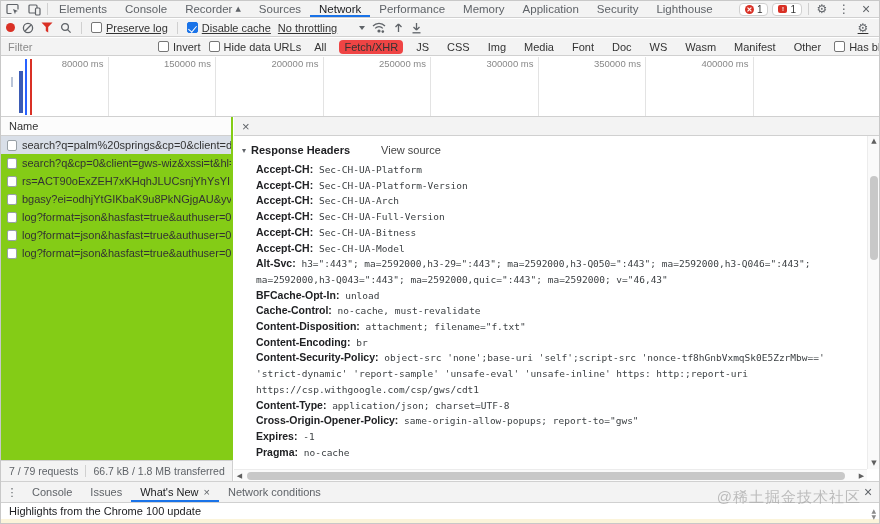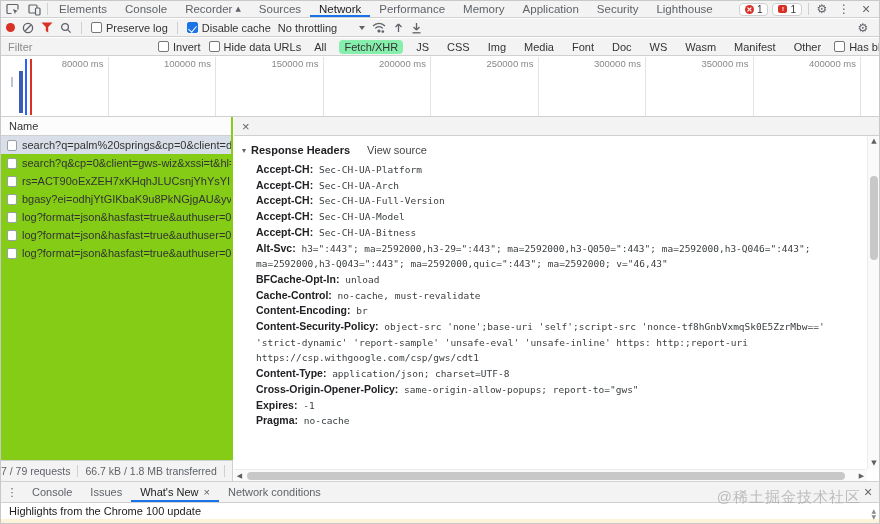--- a/index.html
+++ b/index.html
@@ -18,61 +18,61 @@
   .tabs { display:flex; height:100%;align-items:flex-end; }
   .tab { display:flex; align-items:center; gap:3px; padding:0 9px; height:100%; color:#5f6368; font-size:11.5px; cursor:pointer; white-space:nowrap; }
   .tab.active { color:#202124; box-shadow:inset 0 -2px 0 #1a73e8; }
   .tab .warn { font-size:7px; color:#5f6368; font-family:"DejaVu Sans",sans-serif; }
   .tabbar-right { margin-left:auto; display:flex; align-items:center; height:100%; padding-right:2px; }
   .badge { display:flex; align-items:center; gap:3px; border:1px solid #d0d0d0; border-radius:4px; background:#fff; padding:0 5px; height:13px; margin-right:4px; cursor:pointer; }
   .badge .cnt { color:#333; font-size:10px; }
   .err-dot { width:9px; height:9px; border-radius:50%; background:#d93025; color:#fff; font-size:7px; line-height:9px; text-align:center; font-weight:bold; }
   .iss-dot { width:9px; height:8px; border-radius:2px; background:#d93025; color:#fff; font-size:6px; line-height:8px; text-align:center; font-weight:bold; }
   
-  .toolbar { top:18px; height:18px; border-bottom:1px solid #d0d0d0; padding:0 5px; gap:7px; }
+  .toolbar { top:18px; height:18px; border-bottom:1px solid #d0d0d0; padding:0 5px; gap:7px;text-decoration:underline; }
   .rec-dot { width:9px; height:9px; border-radius:50%; background:#d93025; cursor:pointer; }
   svg.ic { display:block; }
   .chk { display:flex; align-items:center; gap:4px; cursor:pointer; white-space:nowrap; }
   .box { width:11px; height:11px; border:1px solid #767676; border-radius:2px; background:#fff; position:relative; flex:0 0 auto; }
   .box.on { background:#1a73e8; border-color:#1a73e8; }
   .box.on::after { content:""; position:absolute; left:2.5px; top:0.5px; width:4px; height:7px; border:solid #fff; border-width:0 1.5px 1.5px 0; transform:rotate(40deg); }
   .ddl { display:flex; align-items:center; gap:22px; color:#333; cursor:pointer; white-space:nowrap; }
   .caret { width:0; height:0; border-left:3.5px solid transparent; border-right:3.5px solid transparent; border-top:4px solid #5f6368; }
   .flex-sp { flex:1; }
   
   .filterbar { top:37px; height:18px; border-bottom:1px solid #d0d0d0; padding:0 7px; gap:8px; }
   .filter-input { width:148px; border:none; outline:none; background:transparent; font:11px "Liberation Sans",sans-serif; color:#333; }
   .filter-input::placeholder { color:#8a8a8a; }
   .pills { display:flex; align-items:center; gap:8px; }
   .pill { padding:1px 5px; border-radius:4px; color:#333; cursor:pointer; white-space:nowrap; }
-  .pill.sel { background:#86efac; }
+  .pill.sel { background:#ef4444; }
   
   .overview { position:absolute; top:56px; left:0; right:0; height:60px; background:#fff; border-bottom:1px solid #d0d0d0; display:flex; }
   .tick { width:107.5px; flex:0 0 auto; border-right:1px solid #e3e3e3; font-size:9.5px; color:#888; text-align:right; padding:1px 4px 0 0; }
   .ov-mark { position:absolute; }
   
   .left-panel { position:absolute; top:116px; left:0; width:232px; height:343px; background:#84cc16; border-right:2px solid #84cc16; overflow:hidden; }
   .col-head { height:19px; line-height:19px; padding-left:8px; border-bottom:1px solid #d0d0d0; color:#333; background:#fcfcfc; }
   .req-row { display:flex; align-items:center; gap:5px; height:18px; padding-left:6px; cursor:pointer; white-space:nowrap; overflow:hidden; }
   .req-row.sel { background:#d9dfe8; }
   .doc-ic { width:10px; height:11px; border:1px solid #98a0a6; border-radius:2px; background:#fff; flex:0 0 auto; }
   .req-name { overflow:hidden; white-space:nowrap; }
-  .status-bar { position:absolute; top:459px; left:0; width:232px; height:21px; background:#f3f3f3; border-top:1px solid #d0d0d0; border-right:1px solid #d0d0d0; display:flex; align-items:center; gap:7px; font-size:10.5px; color:#5f6368; overflow:hidden; white-space:nowrap; }
+  .status-bar { position:absolute; top:459px; left:0; width:232px; height:21px; background:#f3f3f3; border-top:1px solid #d0d0d0; border-right:1px solid #d0d0d0; display:flex; align-items:center; gap:7px; padding-left:8px; font-size:10.5px; color:#5f6368; overflow:hidden; white-space:nowrap; }
   .st-sep { width:1px; height:12px; background:#d0d0d0; flex:0 0 auto; }
   
   .right-panel { position:absolute; top:116px; left:233px; right:0; height:364px; background:#fff; }
   .dtabs { display:flex; align-items:center; height:19px; background:#f3f3f3; border-bottom:1px solid #d0d0d0; }
   .dtab { padding:0 9px; height:100%; display:flex; align-items:center; color:#5f6368; cursor:pointer; }
   .dtab.active { color:#202124; box-shadow:inset 0 -2px 0 #1a73e8; }
   .x-btn { color:#5f6368; font-size:13px; padding:0 8px; cursor:pointer; }
   .hdr-content { position:absolute; top:20px; left:0; right:12px; bottom:12px; overflow:hidden; padding:5px 6px 0 8px; }
   .sec-head { display:flex; align-items:center; gap:5px; margin:2px 0 6px 0; }
   .tri { font-family:"DejaVu Sans",sans-serif; font-size:8px; color:#5f6368; cursor:pointer; }
   .sec-title { font-weight:bold; color:#202124; }
-  .view-src { margin-left:12px; color:#454545; cursor:pointer; }
+  .view-src { margin-left:26px; color:#454545; cursor:pointer; }
   .hdr-rows { padding-left:14px; }
   .hdr-row { font-family:"DejaVu Sans Mono",monospace; font-size:9.5px; line-height:15.7px; color:#3c4043; overflow-wrap:anywhere; }
   .hdr-row .hname { font-family:"Liberation Sans",sans-serif; font-weight:bold; font-size:10.5px; color:#202124; }
   
   .vscroll { position:absolute; top:19px; right:0; bottom:12px; width:12px; background:#fafafa; border-left:1px solid #ececec; }
   .vscroll .arr { position:absolute; left:0; width:12px; height:11px; color:#606060; font-size:7px; text-align:center; line-height:11px; font-family:"DejaVu Sans",sans-serif; cursor:pointer; }
   .vscroll .thumb { position:absolute; left:2px; width:8px; top:40px; height:84px; background:#c8c8c8; border-radius:4px; cursor:pointer; }
   .hscroll { position:absolute; left:0; right:12px; bottom:0; height:12px; background:#fafafa; border-top:1px solid #ececec; }
   .hscroll .arr { position:absolute; top:0; width:11px; height:12px; color:#606060; font-size:7px; text-align:center; line-height:12px; font-family:"DejaVu Sans",sans-serif; cursor:pointer; }
   .hscroll .thumb { position:absolute; top:2px; height:8px; left:13px; right:22px; background:#c8c8c8; border-radius:4px; cursor:pointer; }
@@ -240,21 +240,20 @@
     <label class="chk">
       <span class="box"></span>
       <span>Has blocked cookies</span>
     </label>
 
   </div>
 
   <div class="overview">
     <div style="display:flex" id="ticks">
         <div class="tick">80000 ms</div>
-        <div class="tick">100000 ms</div>
         <div class="tick">150000 ms</div>
         <div class="tick">200000 ms</div>
         <div class="tick">250000 ms</div>
         <div class="tick">300000 ms</div>
         <div class="tick">350000 ms</div>
         <div class="tick">400000 ms</div>
       </div>
     <div class="ov-mark" style="left:18px;top:14px;width:4px;height:42px;background:#3b5bb5"></div>
     <div class="ov-mark" style="left:24px;top:2px;width:1.5px;height:56px;background:#2962ff"></div>
     <div class="ov-mark" style="left:29px;top:2px;width:1.5px;height:56px;background:#d93025"></div>
@@ -308,27 +307,29 @@
       <span class="x-btn">×</span>
     </div>
     <div class="hdr-content">
       <div class="sec-head">
         <span class="tri">▾</span>
         <span class="sec-title">Response Headers</span>
         <span class="view-src">View source</span>
       </div>
       <div class="hdr-rows" id="hdr-rows">
           <div class="hdr-row"><span class="hname">Accept-CH:</span> <span class="hval">Sec-CH-UA-Platform</span></div>
+          <div class="hdr-row"><span class="hname">Accept-CH:</span> <span class="hval">Sec-CH-UA-Platform-Version</span></div>
           <div class="hdr-row"><span class="hname">Accept-CH:</span> <span class="hval">Sec-CH-UA-Arch</span></div>
           <div class="hdr-row"><span class="hname">Accept-CH:</span> <span class="hval">Sec-CH-UA-Full-Version</span></div>
+          <div class="hdr-row"><span class="hname">Accept-CH:</span> <span class="hval">Sec-CH-UA-Bitness</span></div>
           <div class="hdr-row"><span class="hname">Accept-CH:</span> <span class="hval">Sec-CH-UA-Model</span></div>
-          <div class="hdr-row"><span class="hname">Accept-CH:</span> <span class="hval">Sec-CH-UA-Bitness</span></div>
           <div class="hdr-row"><span class="hname">Alt-Svc:</span> <span class="hval">h3=":443"; ma=2592000,h3-29=":443"; ma=2592000,h3-Q050=":443"; ma=2592000,h3-Q046=":443"; ma=2592000,h3-Q043=":443"; ma=2592000,quic=":443"; ma=2592000; v="46,43"</span></div>
           <div class="hdr-row"><span class="hname">BFCache-Opt-In:</span> <span class="hval">unload</span></div>
           <div class="hdr-row"><span class="hname">Cache-Control:</span> <span class="hval">no-cache, must-revalidate</span></div>
+          <div class="hdr-row"><span class="hname">Content-Disposition:</span> <span class="hval">attachment; filename="f.txt"</span></div>
           <div class="hdr-row"><span class="hname">Content-Encoding:</span> <span class="hval">br</span></div>
           <div class="hdr-row"><span class="hname">Content-Security-Policy:</span> <span class="hval">object-src 'none';base-uri 'self';script-src 'nonce-tf8hGnbVxmqSk0E5ZzrMbw==' 'strict-dynamic' 'report-sample' 'unsafe-eval' 'unsafe-inline' https: http:;report-uri https://csp.withgoogle.com/csp/gws/cdt1</span></div>
           <div class="hdr-row"><span class="hname">Content-Type:</span> <span class="hval">application/json; charset=UTF-8</span></div>
           <div class="hdr-row"><span class="hname">Cross-Origin-Opener-Policy:</span> <span class="hval">same-origin-allow-popups; report-to="gws"</span></div>
           <div class="hdr-row"><span class="hname">Expires:</span> <span class="hval">-1</span></div>
           <div class="hdr-row"><span class="hname">Pragma:</span> <span class="hval">no-cache</span></div>
         </div>
     </div>
     <div class="vscroll">
       <span class="arr" style="top:0">▲</span>

